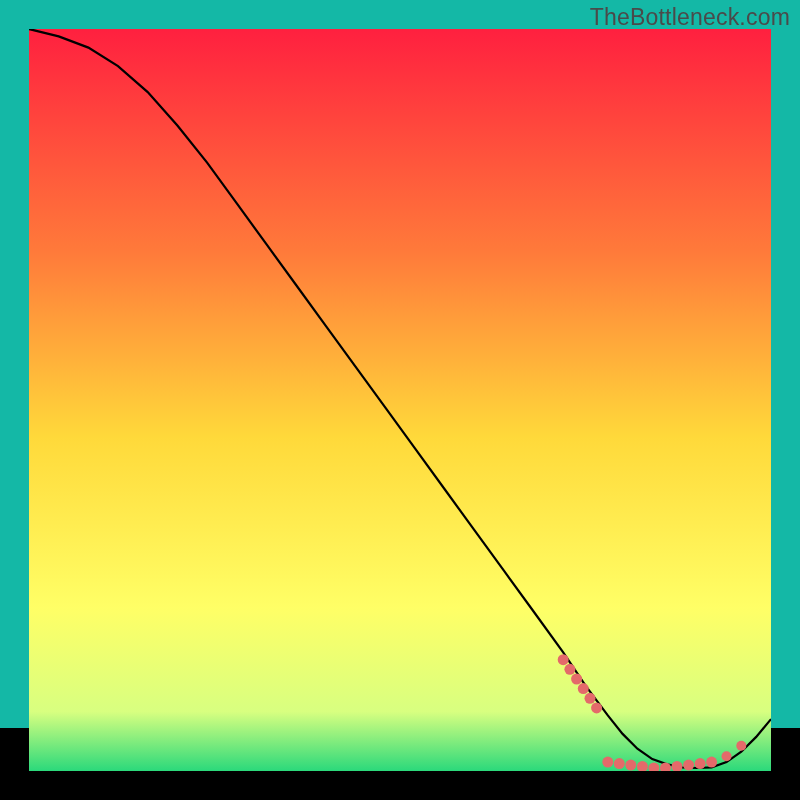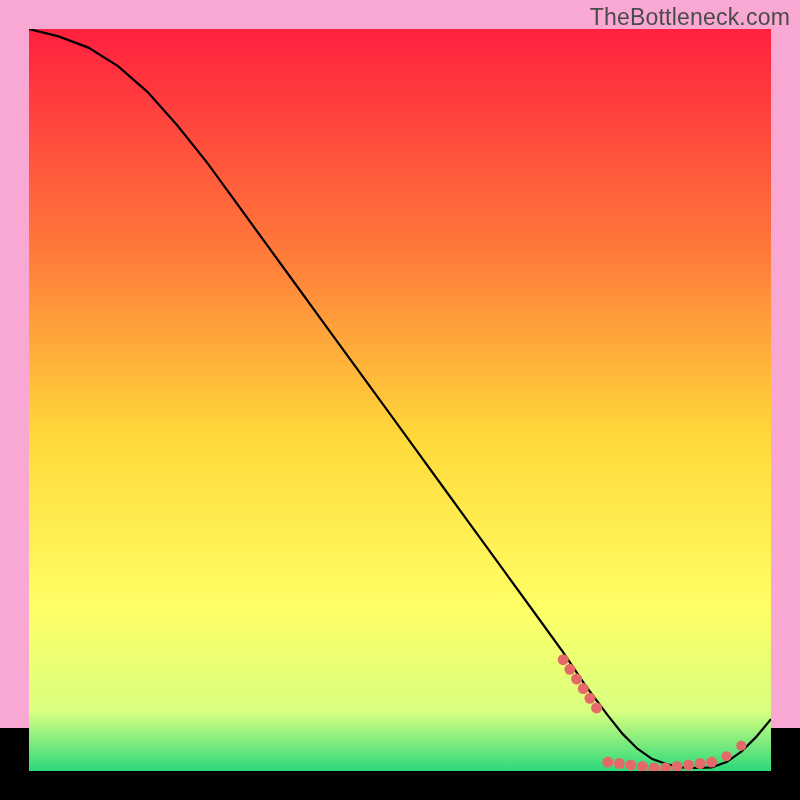--- a/index.html
+++ b/index.html
@@ -8,21 +8,21 @@
     width: 800px;
     height: 800px;
     background: #000;
     overflow: hidden;
     font-family: Arial, Helvetica, sans-serif;
   }
   .frame {
     position: relative;
     width: 800px;
     height: 728px;
-    background: #f9a8d4;
+    background: #14b8a6;
   }
   .watermark {
     position: absolute;
     top: 4px;
     right: 10px;
     color: #4a4a4a;
     font-size: 23px;
     font-weight: 500;
     letter-spacing: 0.2px;
     z-index: 10;

